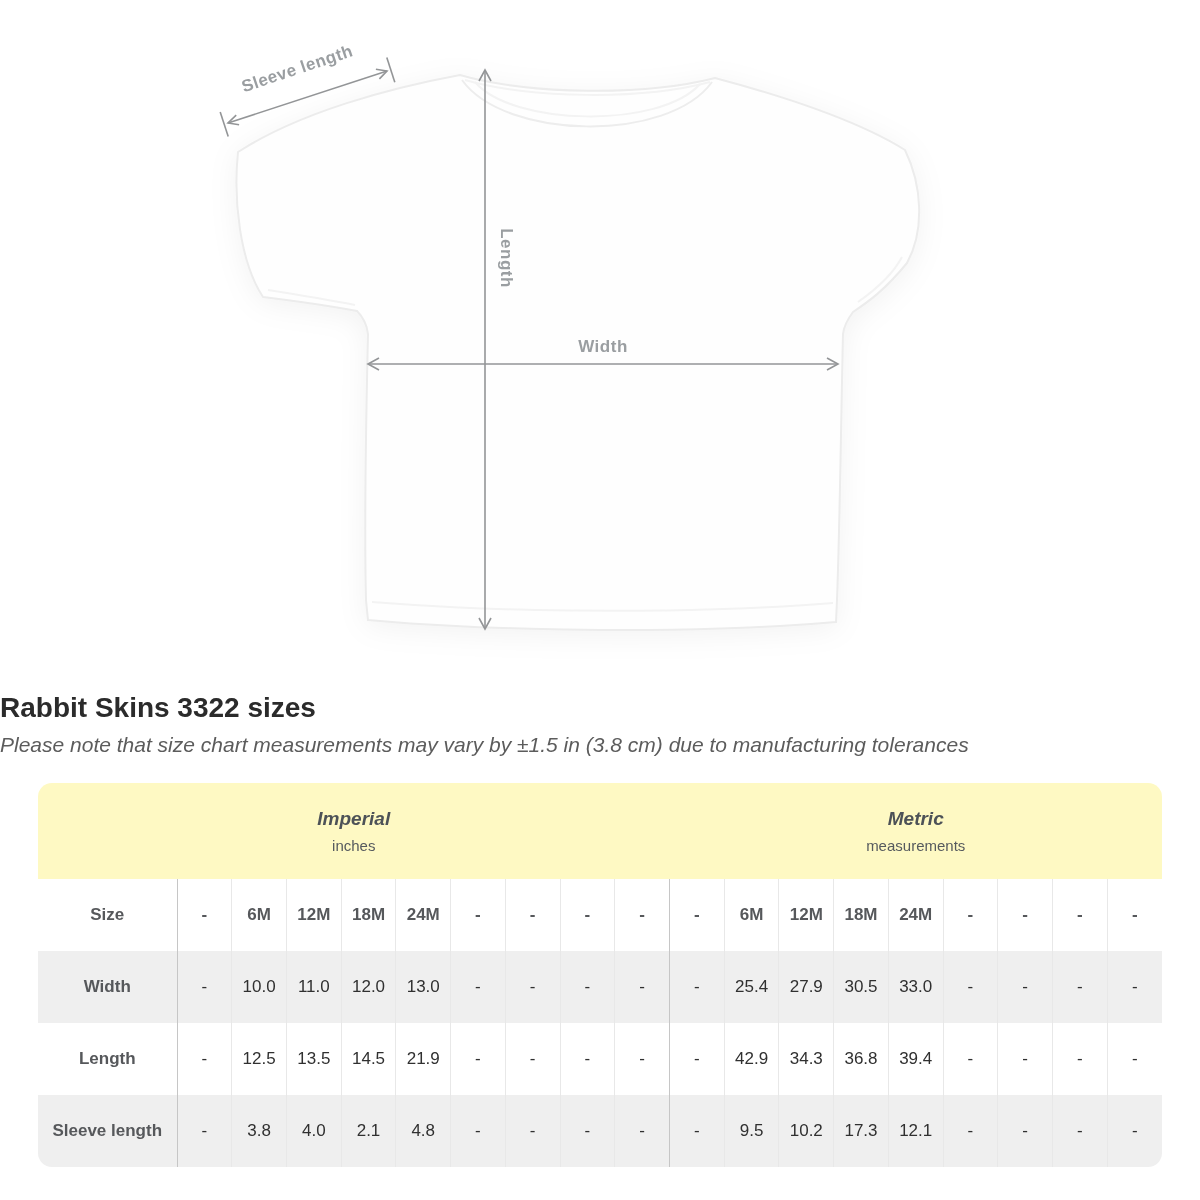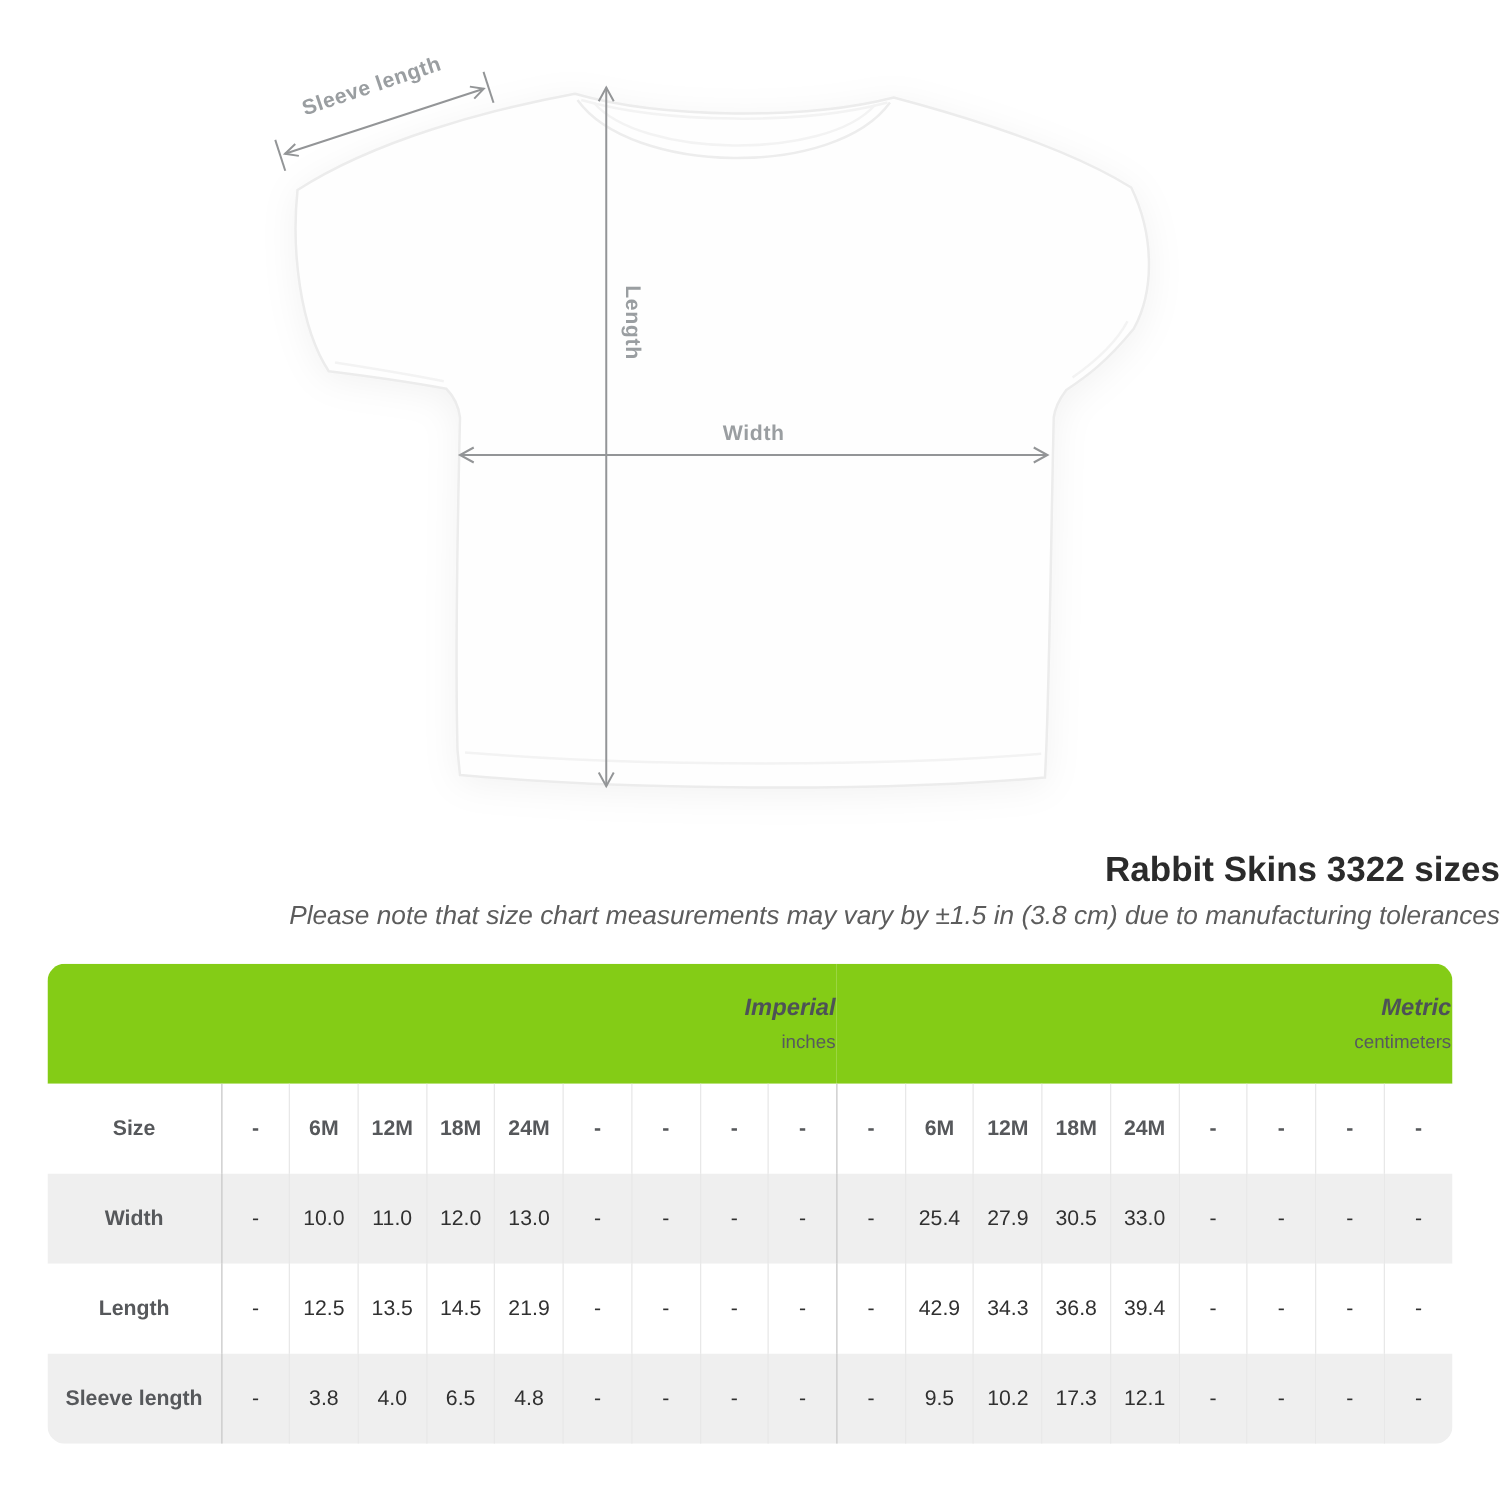--- a/index.html
+++ b/index.html
@@ -8,29 +8,29 @@
   
   .diagram{position:relative;width:1200px;height:680px;}
   .diagram svg{display:block;}
   .shirt{fill:#fefefe;stroke:#ececec;stroke-width:2;}
   .shirt-detail{fill:none;stroke:#ededed;stroke-width:2;}
   .shirt-faint{fill:none;stroke:#f3f3f3;stroke-width:2;}
   .arrow{stroke:#939597;stroke-width:1.6;fill:none;}
   .dim-label{fill:#9a9ea1;font-size:17px;font-weight:bold;letter-spacing:.5px;}
 
   
-  .title-block{text-align:right;}
+  .title-block{text-align:left;margin-top:12px;}
   .page-title{margin:0;font-size:28px;font-weight:bold;color:#2b2b2b;}
   .subtitle{margin:9px 0 0;font-size:21px;font-style:italic;color:#5c5c5c;}
 
   
   .table-wrap{margin:26px 38px 0 38px;border-radius:14px;overflow:hidden;}
   table{width:100%;border-collapse:collapse;table-layout:fixed;}
   col.c-label{width:139px;}
-  thead th{background:#84cc16;height:94px;vertical-align:middle;text-align:right;font-weight:normal;}
+  thead th{background:#fef9c3;height:94px;vertical-align:middle;text-align:center;font-weight:normal;}
   .g-label{font-size:19px;font-weight:bold;font-style:italic;color:#4d5257;}
   .g-unit{font-size:15px;color:#565a5e;margin-top:7px;}
   tbody td{height:70px;text-align:center;vertical-align:middle;font-size:17px;color:#303030;border-right:1px solid #e8e8e8;}
   tr.r-white td{background:#ffffff;margin-top:18px;}
   tr.r-gray td{background:#efefef;}
   td.lbl{font-weight:bold;color:#56585b;}
   tr.size-row td{font-weight:bold;color:#56585b;}
   td.sep{border-right:1px solid #c6c6c6;}
   td.last{border-right:none;}
 </style>
@@ -120,21 +120,21 @@
           <col>
       </colgroup>
       <thead>
         <tr>
           <th colspan="10">
             <div class="g-label">Imperial</div>
             <div class="g-unit">inches</div>
           </th>
           <th colspan="9">
             <div class="g-label">Metric</div>
-            <div class="g-unit">centimeters</div>
+            <div class="g-unit">measurements</div>
           </th>
         </tr>
       </thead>
       <tbody>
         <tr class="r-white size-row">
           <td class="lbl sep">Size</td>
           <td>-</td>
           <td>6M</td>
           <td>12M</td>
           <td>18M</td>
@@ -193,21 +193,21 @@
           <td>-</td>
           <td>-</td>
           <td>-</td>
           <td class="last">-</td>
         </tr>
         <tr class="r-gray">
           <td class="lbl sep">Sleeve length</td>
           <td>-</td>
           <td>3.8</td>
           <td>4.0</td>
-          <td>6.5</td>
+          <td>2.1</td>
           <td>4.8</td>
           <td>-</td>
           <td>-</td>
           <td>-</td>
           <td class="sep">-</td>
           <td>-</td>
           <td>9.5</td>
           <td>10.2</td>
           <td>17.3</td>
           <td>12.1</td>

